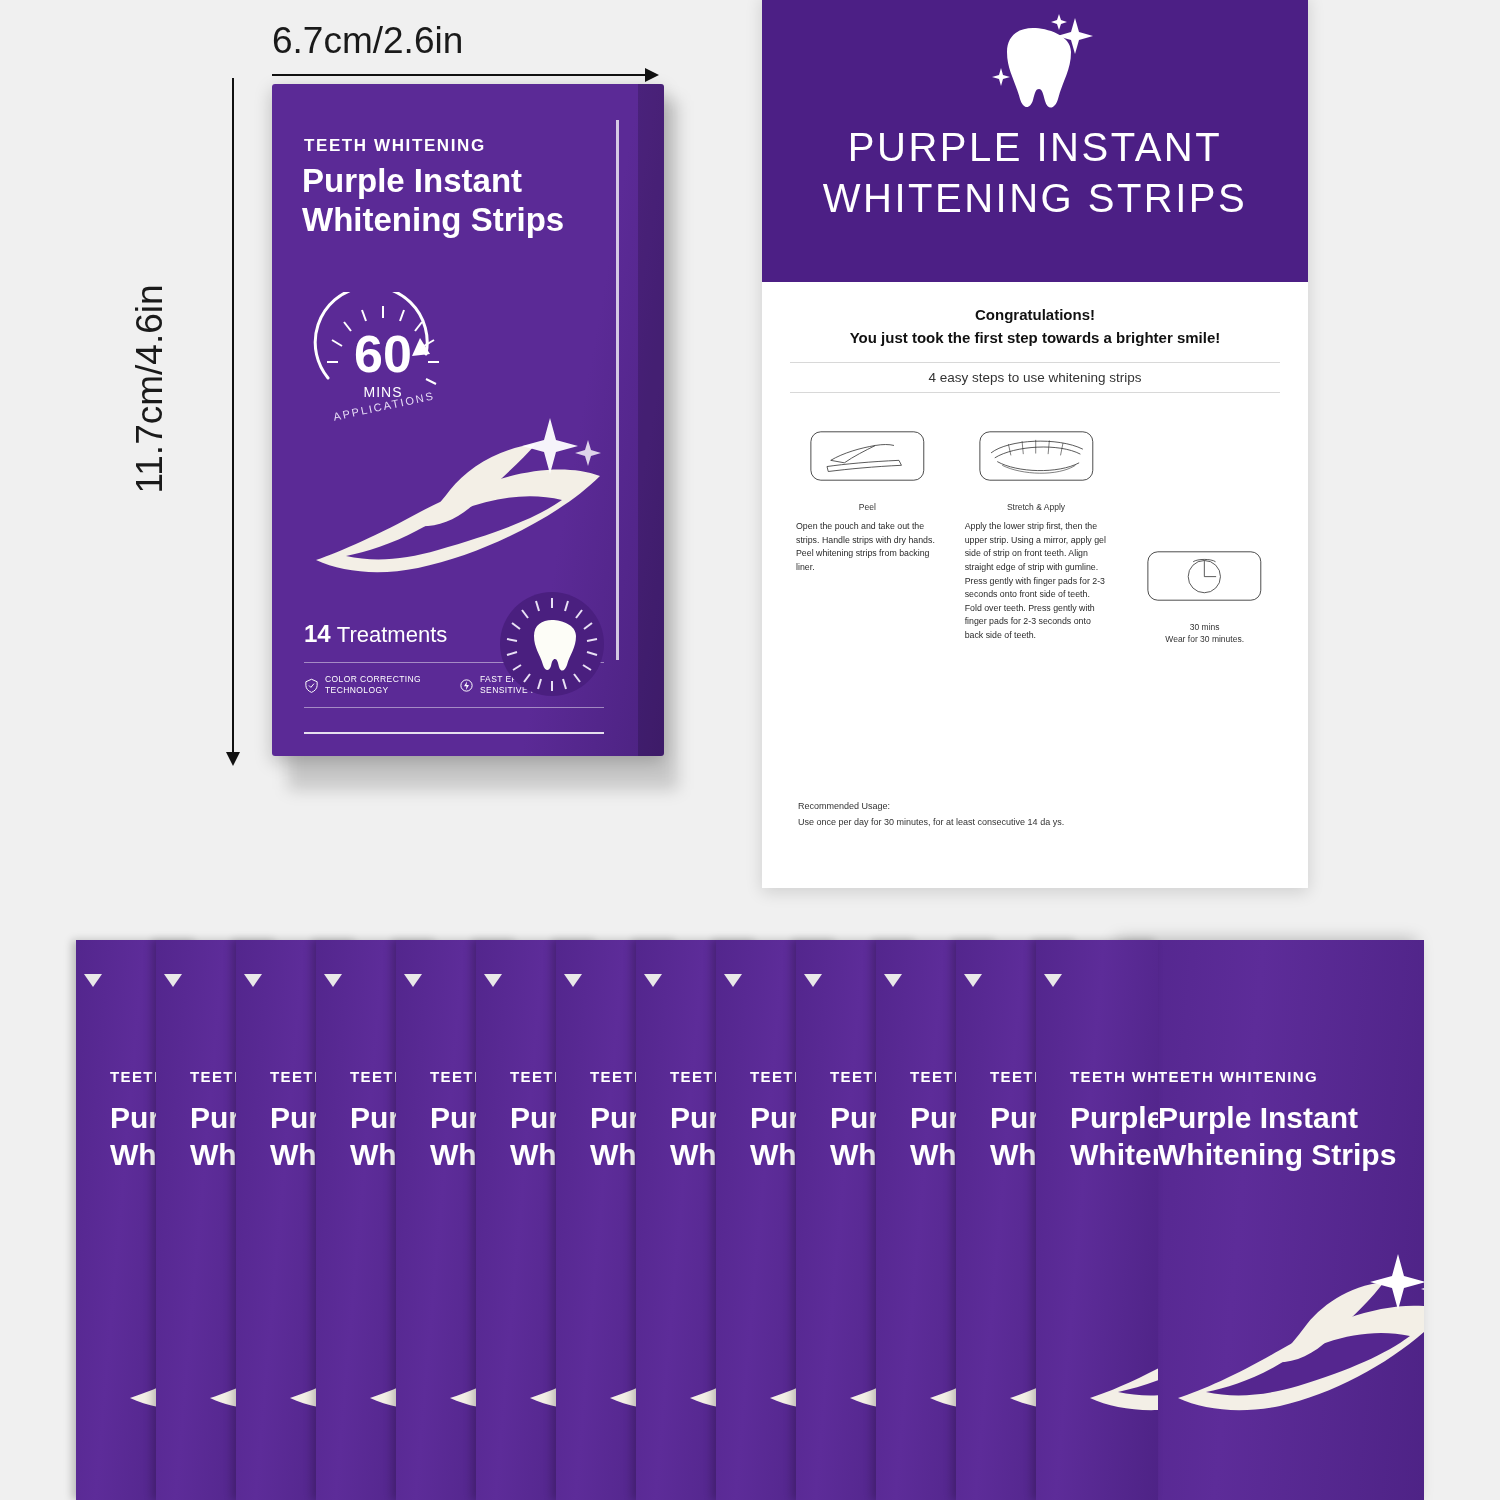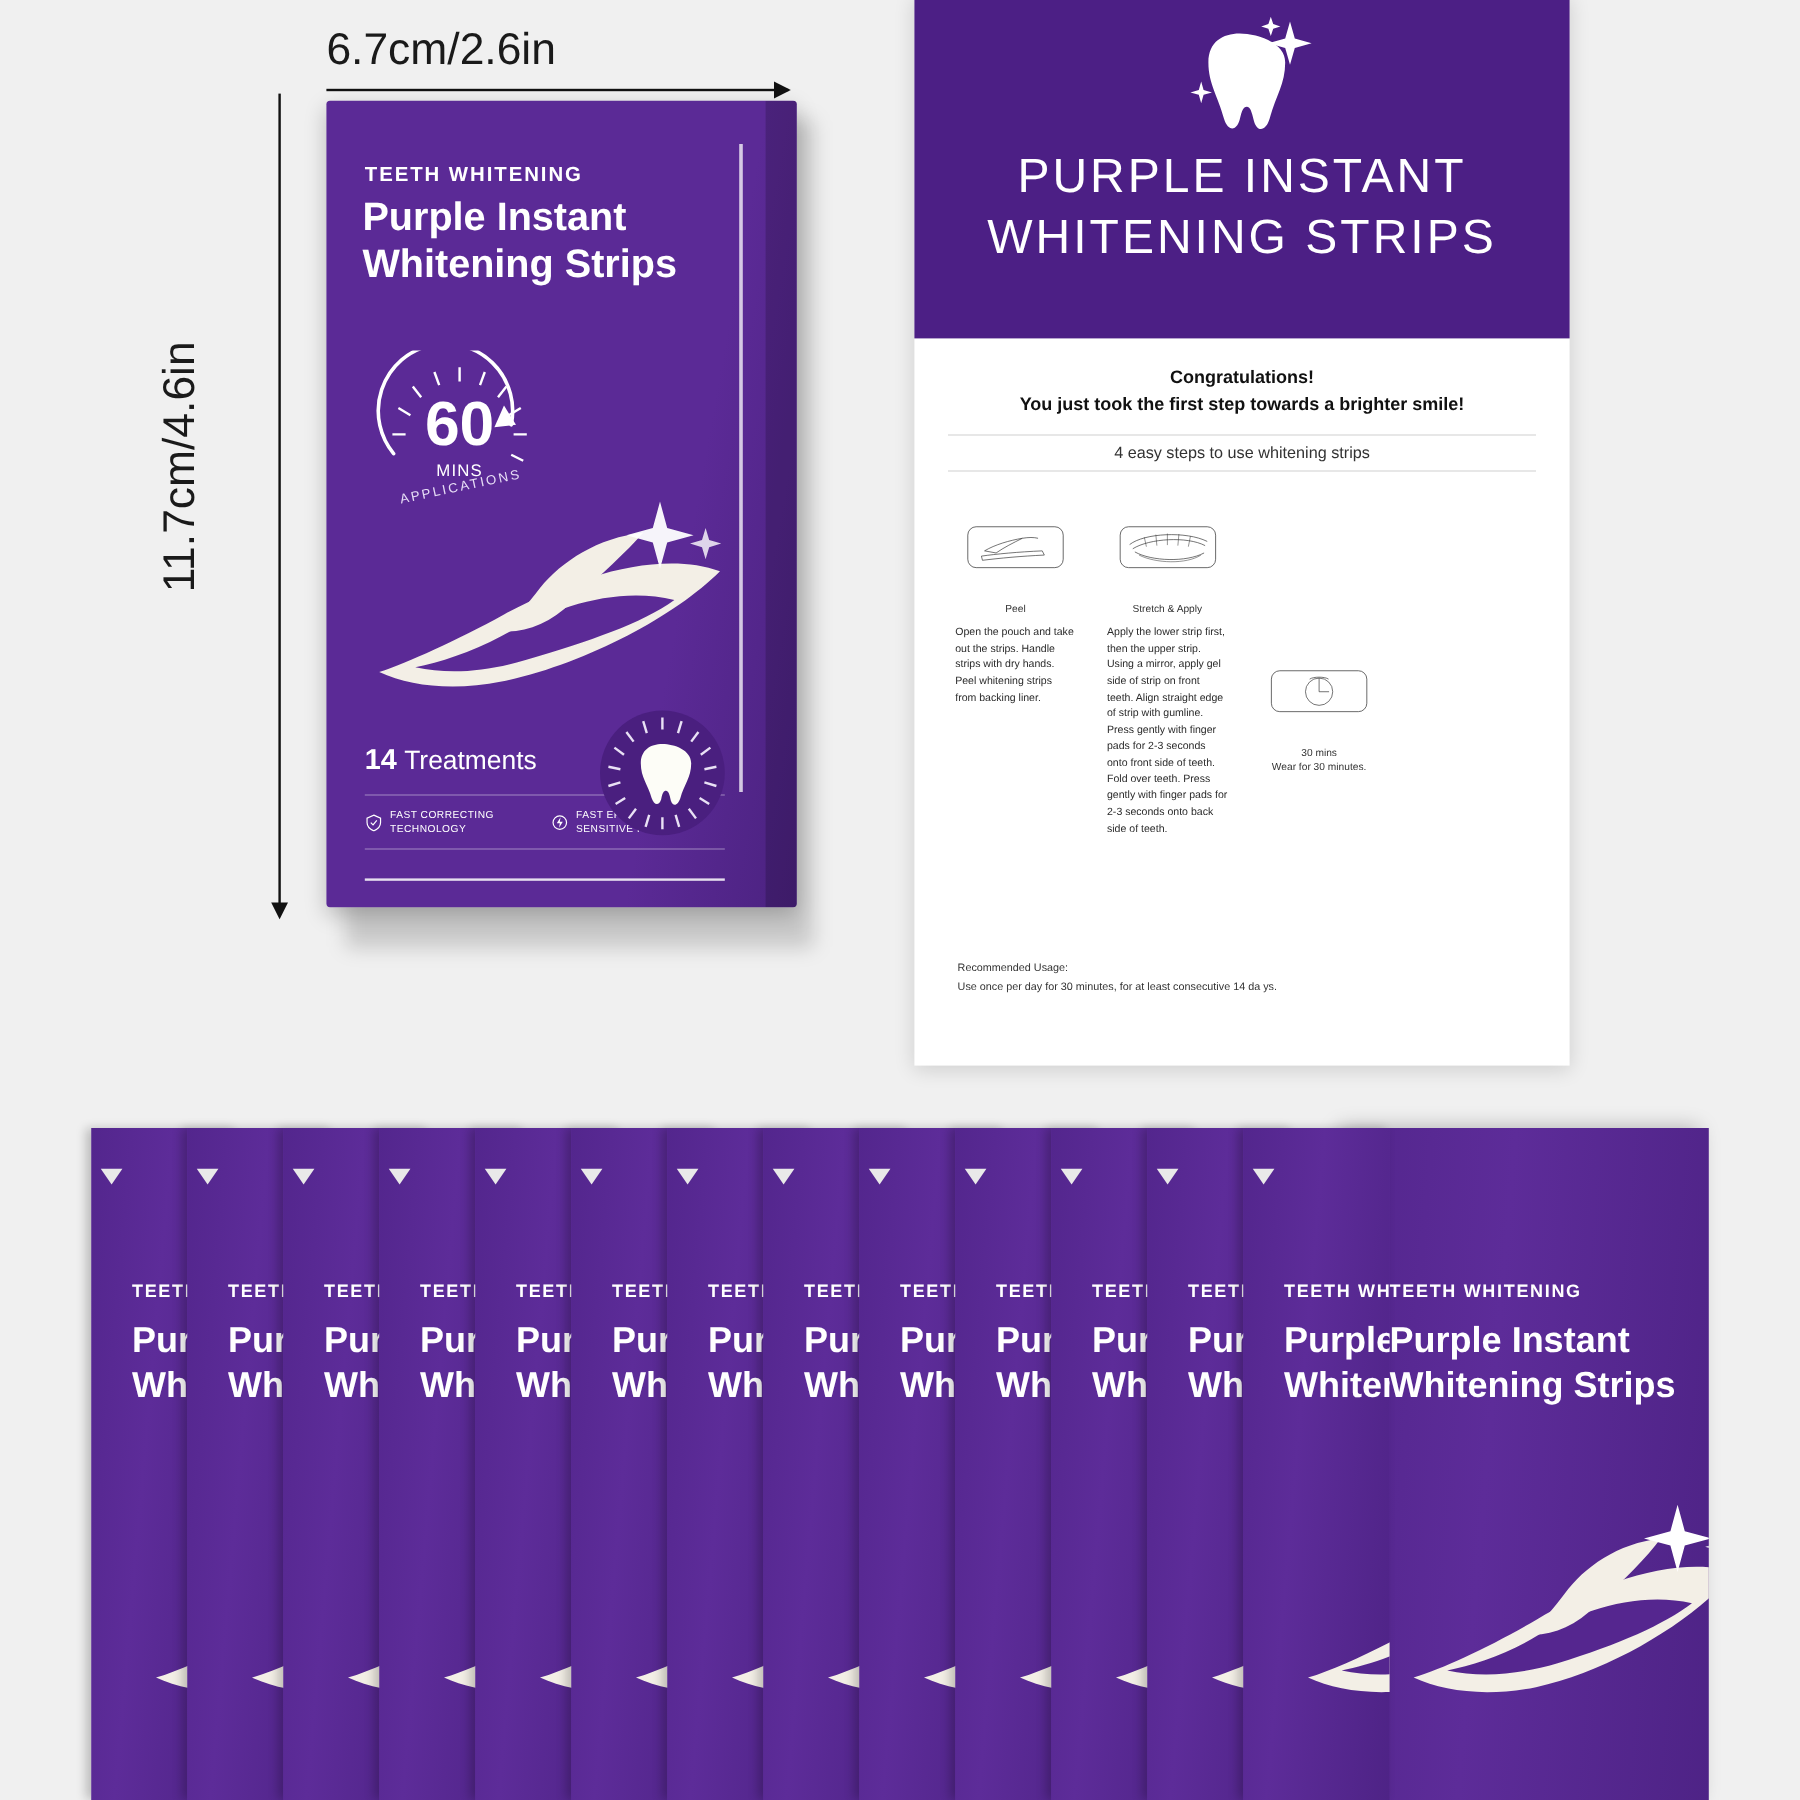--- a/index.html
+++ b/index.html
@@ -285,21 +285,21 @@
     color: #333;
     border-top: 1px solid #d8d8d8;
     border-bottom: 1px solid #d8d8d8;
     padding: 7px 0;
   }
   .steps {
     position: absolute;
     left: 34px; top: 418px;
     width: 480px;
     display: grid;
-    grid-template-columns: 1fr 1fr 1fr 1fr;
+    grid-template-columns: 1fr 1fr 1fr;
     gap: 22px 26px;
   }
   .step .art {
     width: 100%;
     height: 88px;
     display: block;
   }
   .step .cap {
     text-align: center;
     font-size: 8.5px;
@@ -440,21 +440,21 @@
       <span class="t">Treatments</span>
     </div>
 
     <div class="feats">
       <div class="feat">
         <svg class="ico" viewBox="0 0 24 24">
           <path d="M12 2 L21 6 V12 C21 17 17 21 12 23 C7 21 3 17 3 12 V6 Z" fill="none" stroke="#fff" stroke-width="1.6"></path>
           <path d="M8 12 l3 3 l5 -6" fill="none" stroke="#fff" stroke-width="1.6"></path>
         </svg>
         <div>
-          <div>FAST CORRECTING</div>
+          <div>COLOR CORRECTING</div>
           <div>TECHNOLOGY</div>
         </div>
       </div>
       <div class="divider"></div>
       <div class="feat" style="padding-left:10px;">
         <svg class="ico" viewBox="0 0 24 24">
           <circle cx="12" cy="12" r="9" fill="none" stroke="#fff" stroke-width="1.6"></circle>
           <path d="M13 5 L8 13 h4 l-1 6 l5 -8 h-4 Z" fill="#fff"></path>
         </svg>
         <div>

